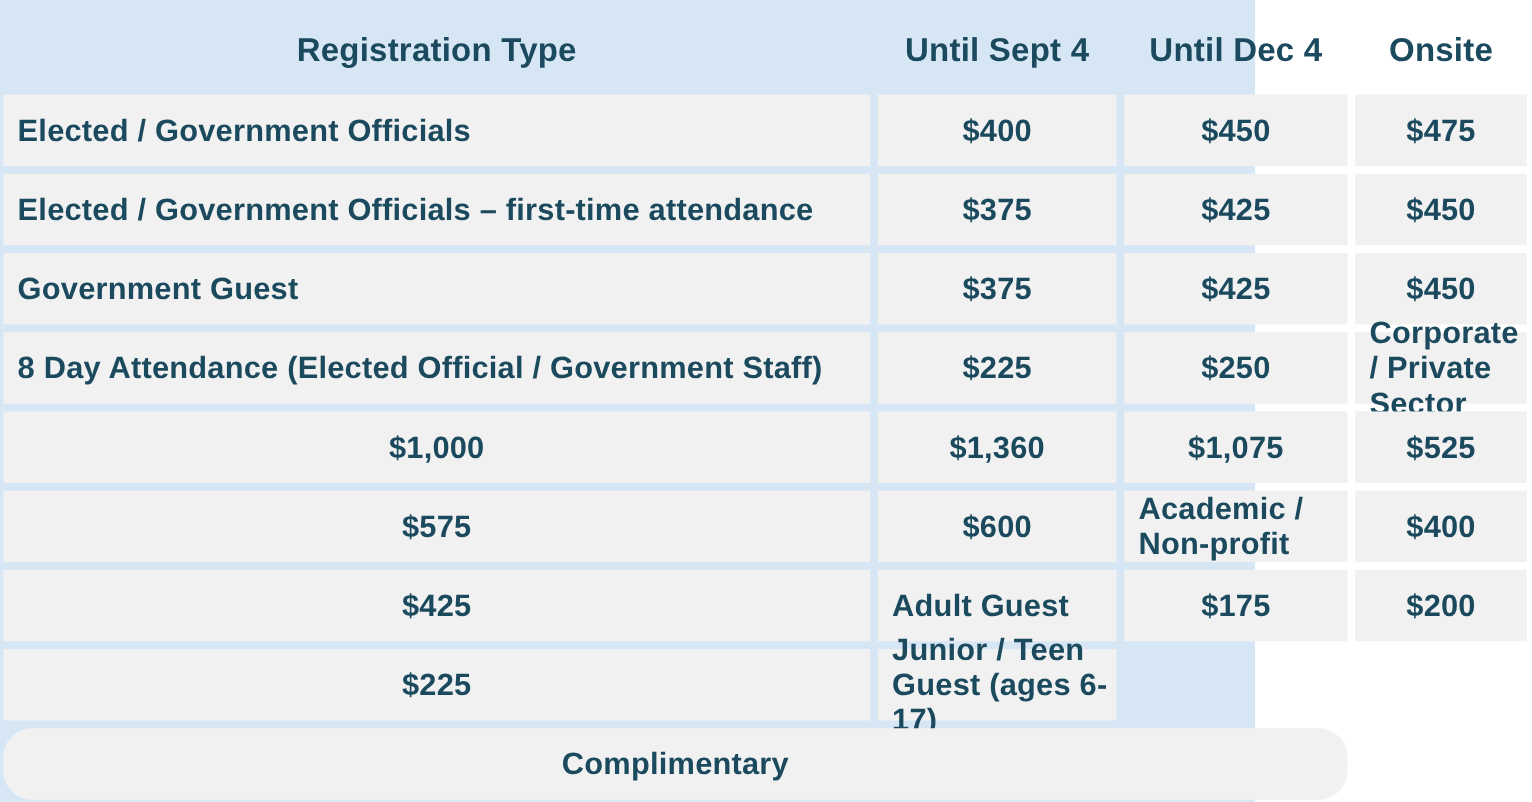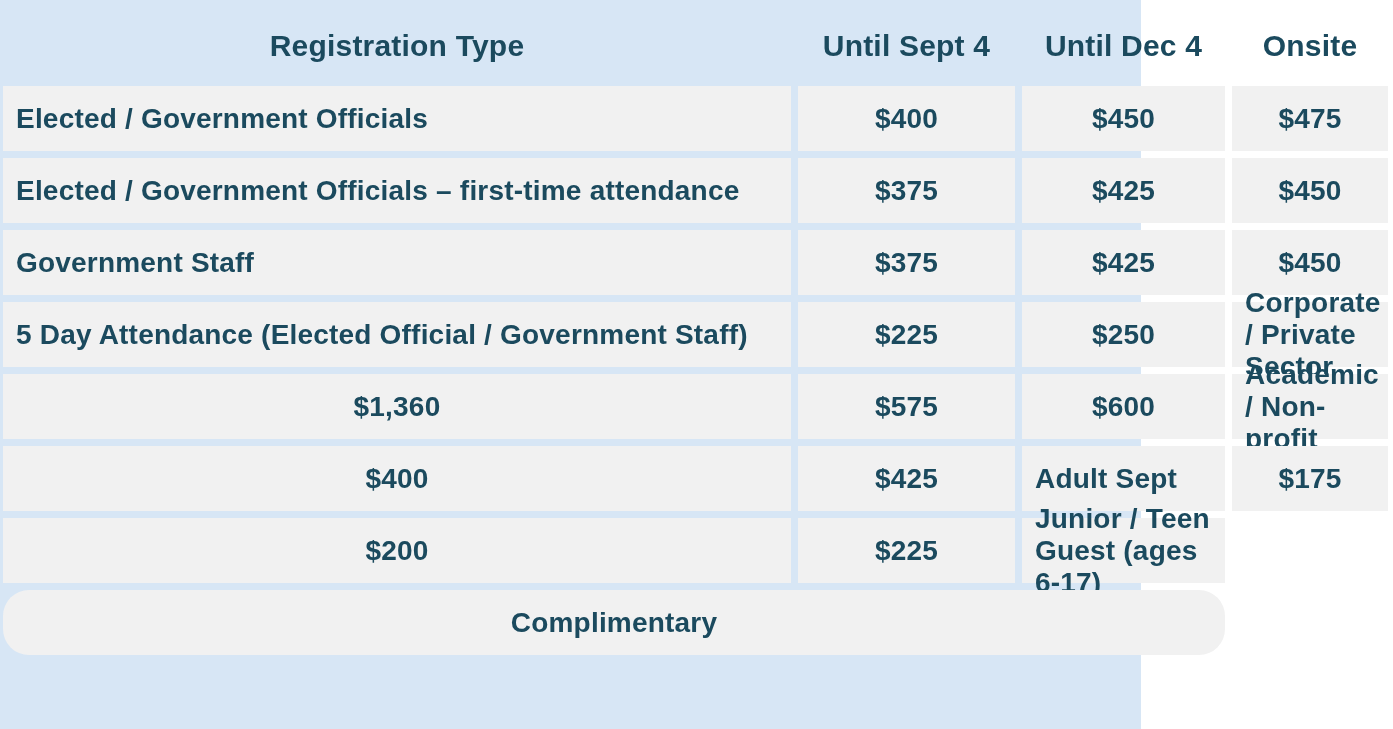--- a/index.html
+++ b/index.html
@@ -65,40 +65,43 @@
   <div class="cell label">Elected / Government Officials</div>
   <div class="cell price">$400</div>
   <div class="cell price">$450</div>
   <div class="cell price">$475</div>
 
   <div class="cell label">Elected / Government Officials – first-time attendance</div>
   <div class="cell price">$375</div>
   <div class="cell price">$425</div>
   <div class="cell price">$450</div>
 
-  <div class="cell label">Government Staff</div>
+  <div class="cell label">Government Guest</div>
   <div class="cell price">$375</div>
   <div class="cell price">$425</div>
   <div class="cell price">$450</div>
 
-  <div class="cell label">5 Day Attendance (Elected Official / Government Staff)</div>
+  <div class="cell label">8 Day Attendance (Elected Official / Government Staff)</div>
   <div class="cell price">$225</div>
   <div class="cell price">$250</div>
 
   <div class="cell label">Corporate / Private Sector</div>
+  <div class="cell price">$1,000</div>
   <div class="cell price">$1,360</div>
+  <div class="cell price">$1,075</div>
 
+  <div class="cell price">$525</div>
   <div class="cell price">$575</div>
   <div class="cell price">$600</div>
 
   <div class="cell label">Academic / Non-profit</div>
   <div class="cell price">$400</div>
   <div class="cell price">$425</div>
 
-  <div class="cell label">Adult Sept</div>
+  <div class="cell label">Adult Guest</div>
   <div class="cell price">$175</div>
   <div class="cell price">$200</div>
   <div class="cell price">$225</div>
 
   <div class="cell label">Junior / Teen Guest (ages 6-17)</div>
   <div class="cell price span3">Complimentary</div>
 
 </div>
 
 </body></html>

